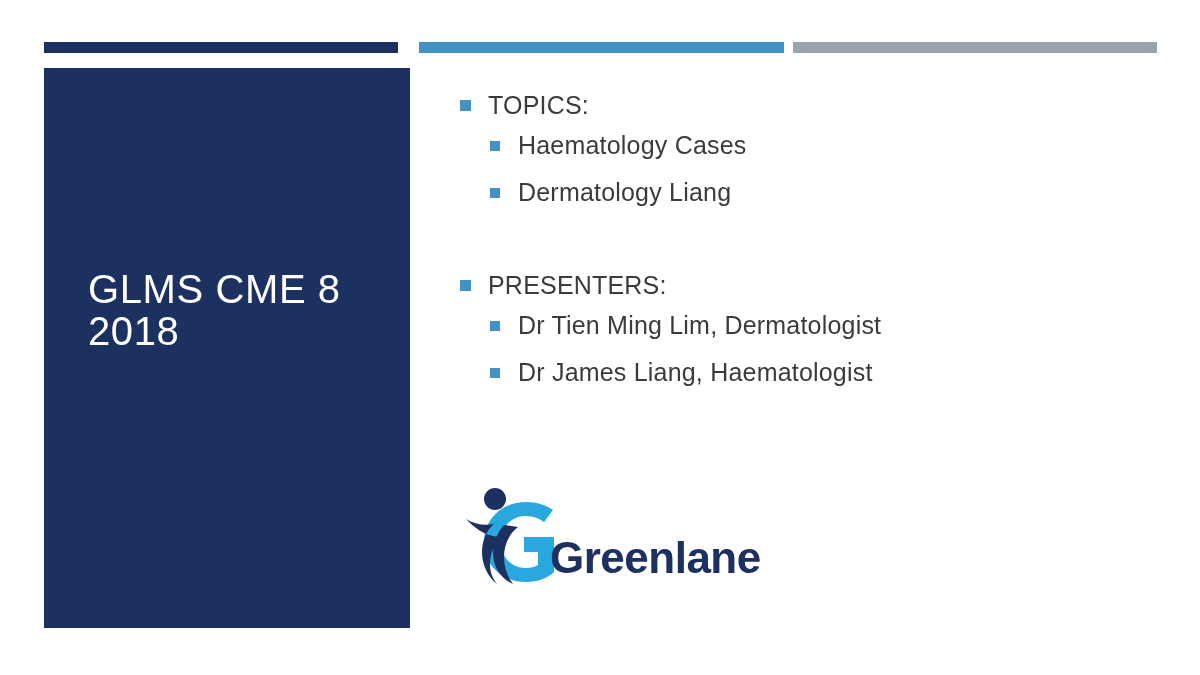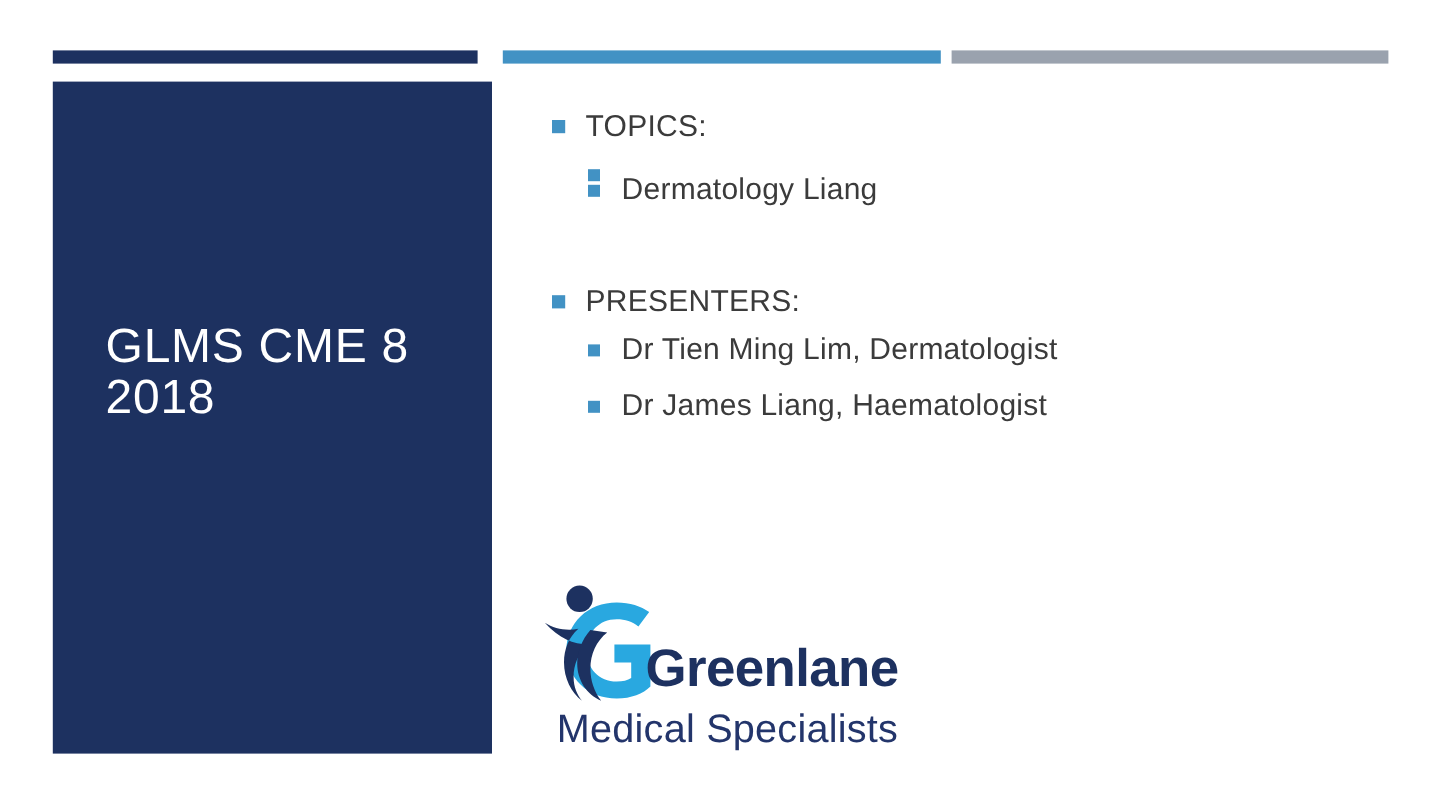--- a/index.html
+++ b/index.html
@@ -113,21 +113,21 @@
     top: 13px;
     width: 10px;
     height: 10px;
   }
 
   .gap-block { height: 46px; }
 
   
   .logo {
     position: absolute;
-    left: 452px;
+    left: 464px;
     top: 485px;
     width: 320px;
     height: 145px;
   }
   .logo-mark {
     position: absolute;
     left: 0;
     top: 0;
     width: 105px;
     height: 100px;
@@ -171,20 +171,21 @@
 
   <div class="content">
 
     <div class="l1">
       <span class="bullet"></span>
       <span>TOPICS:</span>
     </div>
 
     <div class="l2">
       <span class="bullet"></span>
+      <span>Haematology Cases</span>
     </div>
 
     <div class="l2">
       <span class="bullet"></span>
       <span>Dermatology Liang</span>
     </div>
 
     <div class="gap-block"></div>
 
     <div class="l1">
@@ -237,17 +238,16 @@
                  C 33 48, 29 58, 29 68
                  C 29 82, 37 94, 49 99
                  C 43 91, 40 82, 40 72
                  C 40 60, 45 49, 54 42 Z" fill="#1d3160"></path>
 
         <circle cx="31" cy="14" r="11" fill="#1d3160"></circle>
       </svg>
     </div>
 
     <div class="logo-wordmark">Greenlane</div>
-    <div class="logo-tagline">Medical Specialists</div>
 
   </div>
 
 </div>
 
 </body></html>

